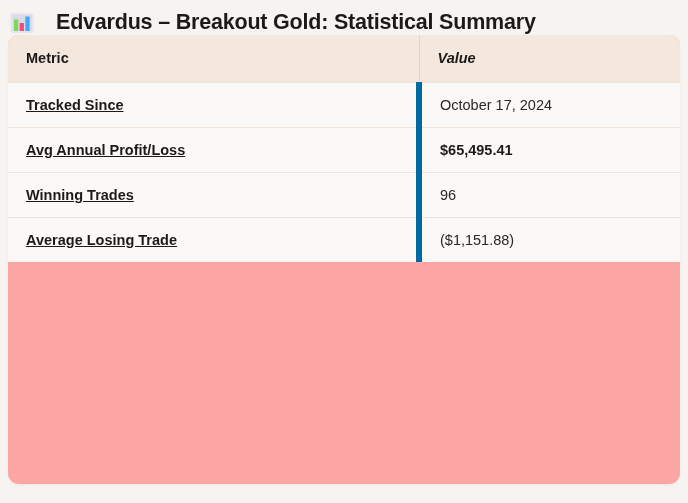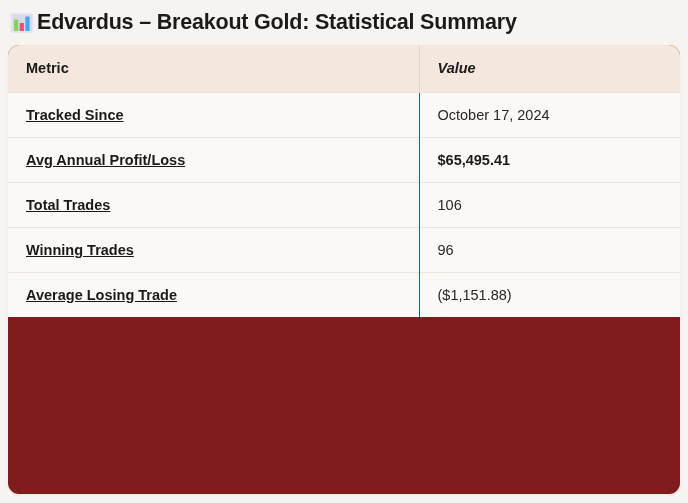--- a/index.html
+++ b/index.html
@@ -19,21 +19,21 @@
     position: relative;
     width: 688px;
     height: 503px;
     box-sizing: border-box;
   }
 
   
   .title-bar {
     display: flex;
     align-items: center;
-    gap: 2px;
+    gap: 21px;
     padding: 8px 0 0 9px;
     height: 38px;
     box-sizing: border-box;
   }
   .title-icon {
     width: 26px;
     height: 26px;
     flex: 0 0 26px;
     position: relative;
     display: block;
@@ -45,24 +45,24 @@
     letter-spacing: -0.2px;
     color: #1c1a19;
     line-height: 1;
     white-space: nowrap;
   }
 
   
   .table-wrap {
     position: absolute;
     left: 8px;
-    top: 45px;
+    top: 35px;
     width: 672px;
     height: 449px;
-    background: #7f1d1d;
+    background: #fca5a5;
     border-radius: 11px;
     overflow: hidden;
     box-shadow: 0 1px 2px rgba(90, 70, 55, 0.07);
   }
   table.stats {
     width: 100%;
     border-collapse: collapse;
     table-layout: fixed;
   }
   table.stats col.c-metric { width: 411px; }
@@ -90,21 +90,21 @@
     font-style: italic;
   }
 
   table.stats tbody tr {
     background: #fbf9f8;
   }
   table.stats tbody tr td {
     border-top: 1px solid #efe4db;
   }
   table.stats tbody tr td.cell-value {
-    border-left: 1px solid #0369a1;
+    border-left: 6px solid #0369a1;
   }
   td.cell-metric {
     font-weight: bold;
     color: #1c1a19;
     text-decoration: underline;
   }
   td.cell-value {
     color: #2a2725;
     font-weight: normal;
   }
@@ -146,24 +146,20 @@
       <tbody>
           <tr>
             <td class="cell-metric">Tracked Since</td>
             <td class="cell-value">October 17, 2024</td>
           </tr>
           <tr>
             <td class="cell-metric">Avg Annual Profit/Loss</td>
             <td class="cell-value is-strong">$65,495.41</td>
           </tr>
           <tr>
-            <td class="cell-metric">Total Trades</td>
-            <td class="cell-value">106</td>
-          </tr>
-          <tr>
             <td class="cell-metric">Winning Trades</td>
             <td class="cell-value">96</td>
           </tr>
           <tr>
             <td class="cell-metric">Average Losing Trade</td>
             <td class="cell-value">($1,151.88)</td>
           </tr>
         </tbody>
     </table>
   </div>

